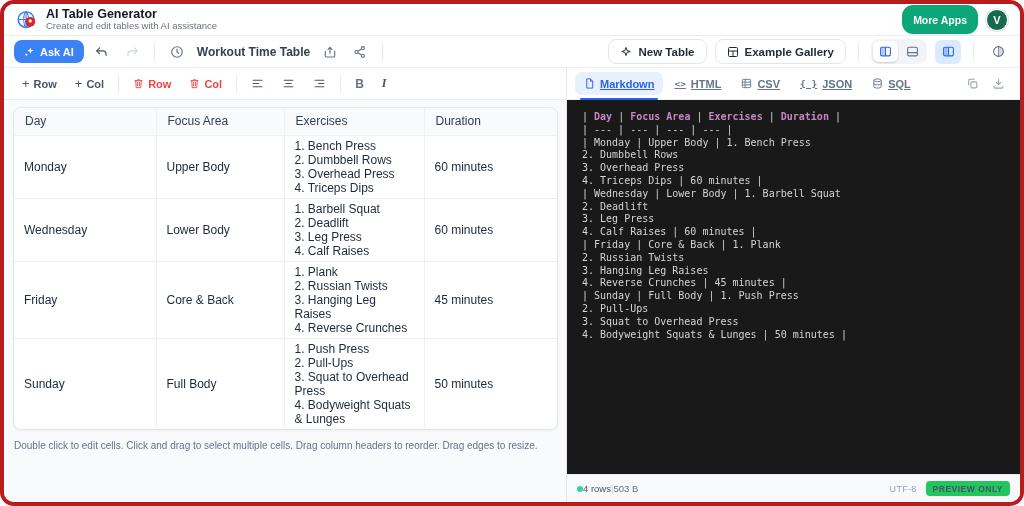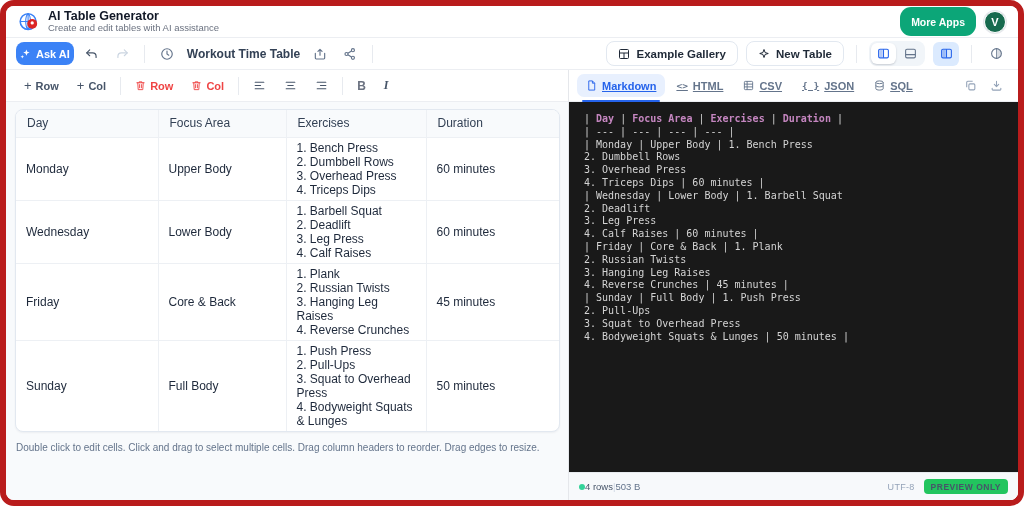--- a/index.html
+++ b/index.html
@@ -1,35 +1,35 @@
 <!DOCTYPE html>
 <html style="--accent: #3b82f6; --danger: #ef4444; --brand-green: #0ca678; --code-kw: #c586c0; --code-bg: #191919;"><head>
 <meta charset="utf-8">
 <style>
   * { box-sizing: border-box; margin: 0; padding: 0; }
   body { background:#fff; font-family:"Liberation Sans", sans-serif; }
   .window{
-    width:1024px;height:506px;border:6px solid #b91c1c;border-radius:14px;
+    width:1024px;height:506px;border:4px solid #b91c1c;border-radius:14px;
     overflow:hidden;display:flex;flex-direction:column;background:#fff;
   }
   
   .app-header{flex:0 0 32px;display:flex;align-items:center;gap:8px;padding:0 12px;border-bottom:1px solid #eceef2;background:#fff;}
   .logo{width:22px;height:22px;flex:0 0 22px;}
   .titles{display:flex;flex-direction:column;justify-content:center;line-height:1.15;}
   .app-title{font-size:12.5px;font-weight:700;color:#111827;}
   .app-subtitle{font-size:9.5px;color:#6b7280;}
   .header-right{margin-left:auto;display:flex;align-items:center;gap:8px;}
   .more-apps{height:29px;padding:0 11px;border-radius:11px;background:var(--brand-green,#0ca678);color:#fff;
     font-size:10.5px;font-weight:700;display:flex;align-items:center;border:none;cursor:pointer;}
   .avatar{width:22px;height:22px;border-radius:50%;background:#176a4e;color:#fff;font-size:11px;font-weight:700;
     display:flex;align-items:center;justify-content:center;border:1.5px solid #fff;box-shadow:0 0 0 1px #e5e7eb;}
   
   .main-toolbar{flex:0 0 32px;display:flex;align-items:center;gap:6px;padding:0 10px;border-bottom:1px solid #eceef2;background:#fff;}
   .btn-ask-ai{display:flex;align-items:center;gap:5px;background:var(--accent,#3b82f6);color:#fff;border:none;
-    border-radius:8px;height:23px;padding:0 4px;font-size:11px;font-weight:700;cursor:pointer;}
+    border-radius:8px;height:23px;padding:0 10px;font-size:11px;font-weight:700;cursor:pointer;}
   .icon-btn{width:24px;height:24px;display:flex;align-items:center;justify-content:center;color:#475569;background:none;border:none;border-radius:6px;cursor:pointer;}
   .icon-btn.disabled{color:#cbd5e1;}
   .icon-btn.muted{color:#64748b;}
   .v-divider{width:1px;height:18px;background:#e7eaef;margin:0 4px;}
   .table-name{font-size:12px;color:#334155;font-weight:600;margin:0 2px;}
   .toolbar-right{margin-left:auto;display:flex;align-items:center;gap:8px;}
   .btn-outline{display:flex;align-items:center;gap:6px;border:1px solid #e2e8f0;background:#fff;border-radius:8px;
     height:25px;padding:0 11px;font-size:11.5px;font-weight:600;color:#1f2937;cursor:pointer;}
   .segmented{background:#f1f5f9;border-radius:8px;padding:2px;display:flex;gap:2px;}
   .seg-btn{width:25px;height:21px;border-radius:6px;display:flex;align-items:center;justify-content:center;color:#64748b;border:none;background:none;cursor:pointer;}
@@ -141,31 +141,31 @@
           <circle cx="6" cy="12" r="2.6"></circle>
           <circle cx="17" cy="5.5" r="2.6"></circle>
           <circle cx="17" cy="18.5" r="2.6"></circle>
           <path d="M8.4 10.8l6.2-3.9M8.4 13.2l6.2 3.9"></path>
         </svg>
     </button>
     <span class="v-divider"></span>
 
     <div class="toolbar-right">
       <button class="btn-outline">
+        <svg width="12" height="12" viewBox="0 0 24 24" fill="none" stroke="currentColor" stroke-width="2" stroke-linejoin="round">
+            <path d="M12 3l2.2 6.1L20.5 11l-6.3 1.9L12 19l-2.2-6.1L3.5 11l6.3-1.9z"></path>
+          </svg>
+        <span>New Table</span>
+      </button>
+      <button class="btn-outline">
         <svg width="12" height="12" viewBox="0 0 24 24" fill="none" stroke="currentColor" stroke-width="2">
             <rect x="3" y="3" width="18" height="18" rx="2"></rect>
             <path d="M3 10h18M12 10v11"></path>
           </svg>
         <span>Example Gallery</span>
-      </button>
-      <button class="btn-outline">
-        <svg width="12" height="12" viewBox="0 0 24 24" fill="none" stroke="currentColor" stroke-width="2" stroke-linejoin="round">
-            <path d="M12 3l2.2 6.1L20.5 11l-6.3 1.9L12 19l-2.2-6.1L3.5 11l6.3-1.9z"></path>
-          </svg>
-        <span>New Table</span>
       </button>
       <span class="v-divider"></span>
       <div class="segmented">
         <button class="seg-btn active">
           <svg width="13" height="13" viewBox="0 0 24 24" fill="none" stroke="currentColor" stroke-width="2">
               <rect x="3" y="4" width="18" height="16" rx="2.5"></rect>
               <path d="M12 4v16"></path>
               <path d="M4.5 5.5h6v13h-6z" fill="currentColor" stroke="none" opacity=".35"></path>
             </svg>
         </button>

